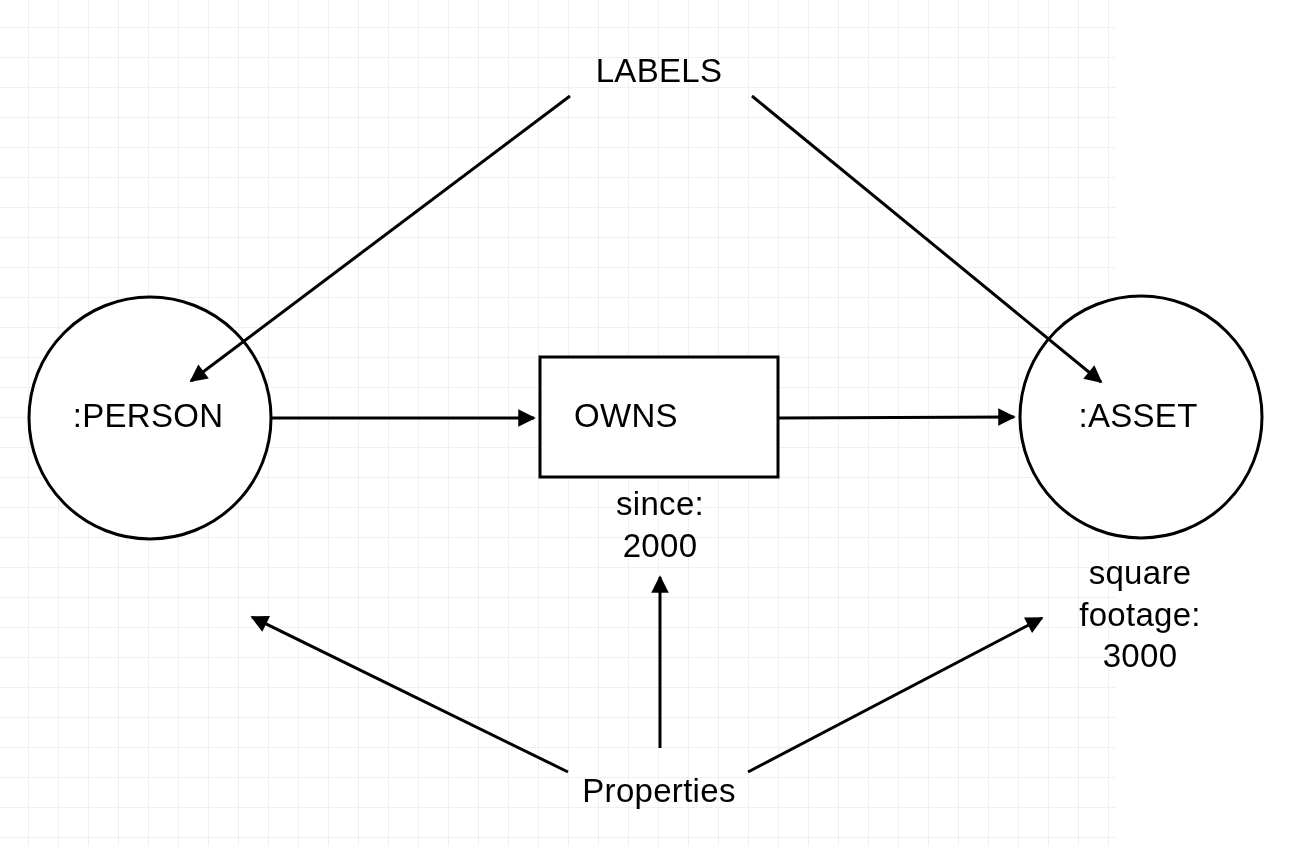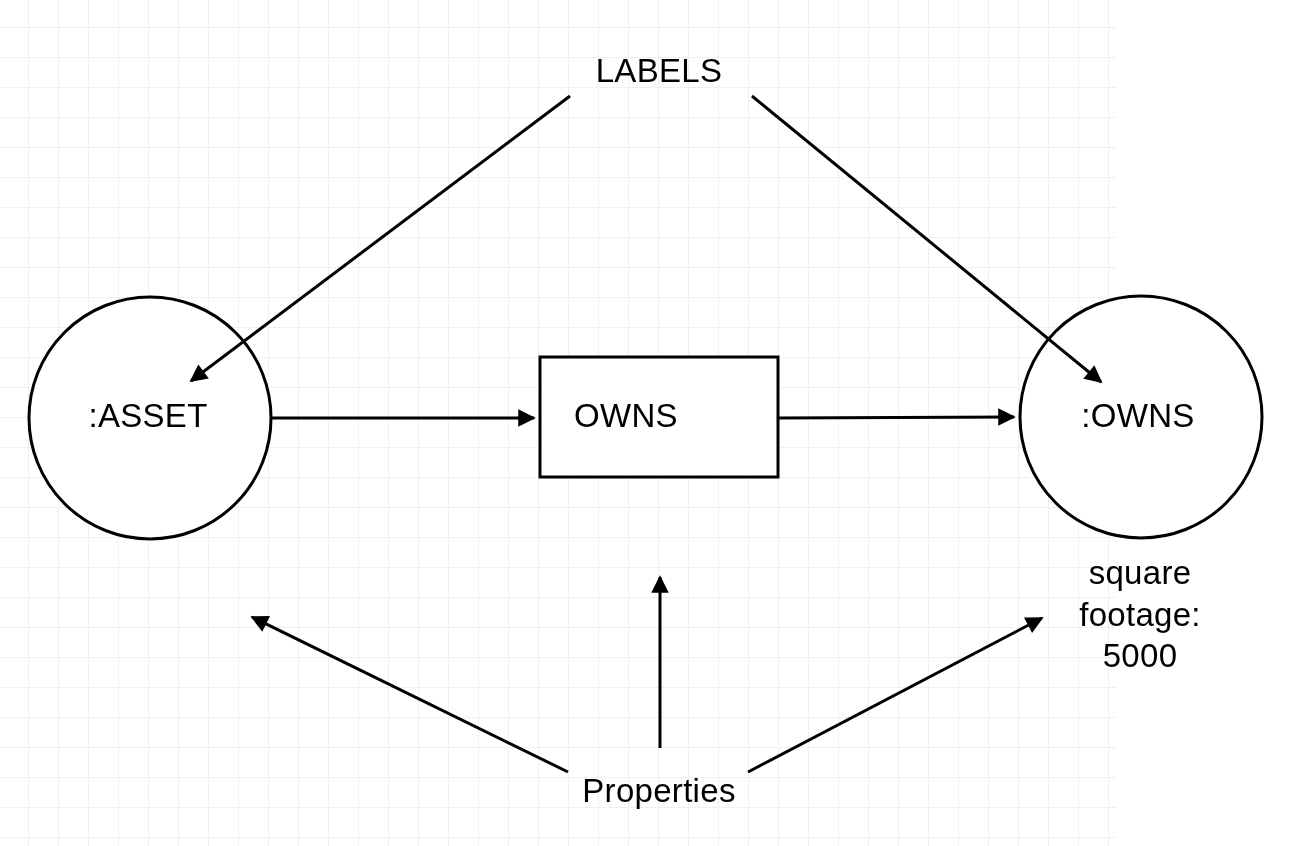--- a/index.html
+++ b/index.html
@@ -64,27 +64,29 @@
     <line x1="271" y1="418" x2="534" y2="418" stroke="#000000" stroke-width="3" marker-end="url(#arrow)"></line>
     <line x1="779" y1="418" x2="1014" y2="417" stroke="#000000" stroke-width="3" marker-end="url(#arrow)"></line>
 
     <line x1="568" y1="772" x2="252" y2="617" stroke="#000000" stroke-width="3" marker-end="url(#arrow)"></line>
     <line x1="660" y1="748" x2="660" y2="577" stroke="#000000" stroke-width="3" marker-end="url(#arrow)"></line>
     <line x1="748" y1="772" x2="1042" y2="618" stroke="#000000" stroke-width="3" marker-end="url(#arrow)"></line>
   </svg>
 
   <div class="txt" style="left:659px; top:71px;">LABELS</div>
 
-  <div class="txt" style="left:148px; top:416px;">:ASSET</div>
+  <div class="txt" style="left:148px; top:416px;">:PERSON</div>
 
   <div class="txt" style="left:626px; top:416px;">OWNS</div>
 
-  <div class="txt" style="left:1138px; top:416px;">:OWNS</div>
+  <div class="txt" style="left:1138px; top:416px;">:ASSET</div>
 
+  <div class="txt" style="left:660px; top:525px;">since:
+2000</div>
 
 
   <div class="txt" style="left:1140px; top:614px;">square
 footage:
-5000</div>
+3000</div>
 
   <div class="txt" style="left:659px; top:791px;text-align:right;">Properties</div>
 
 </div>
 
 </body></html>

